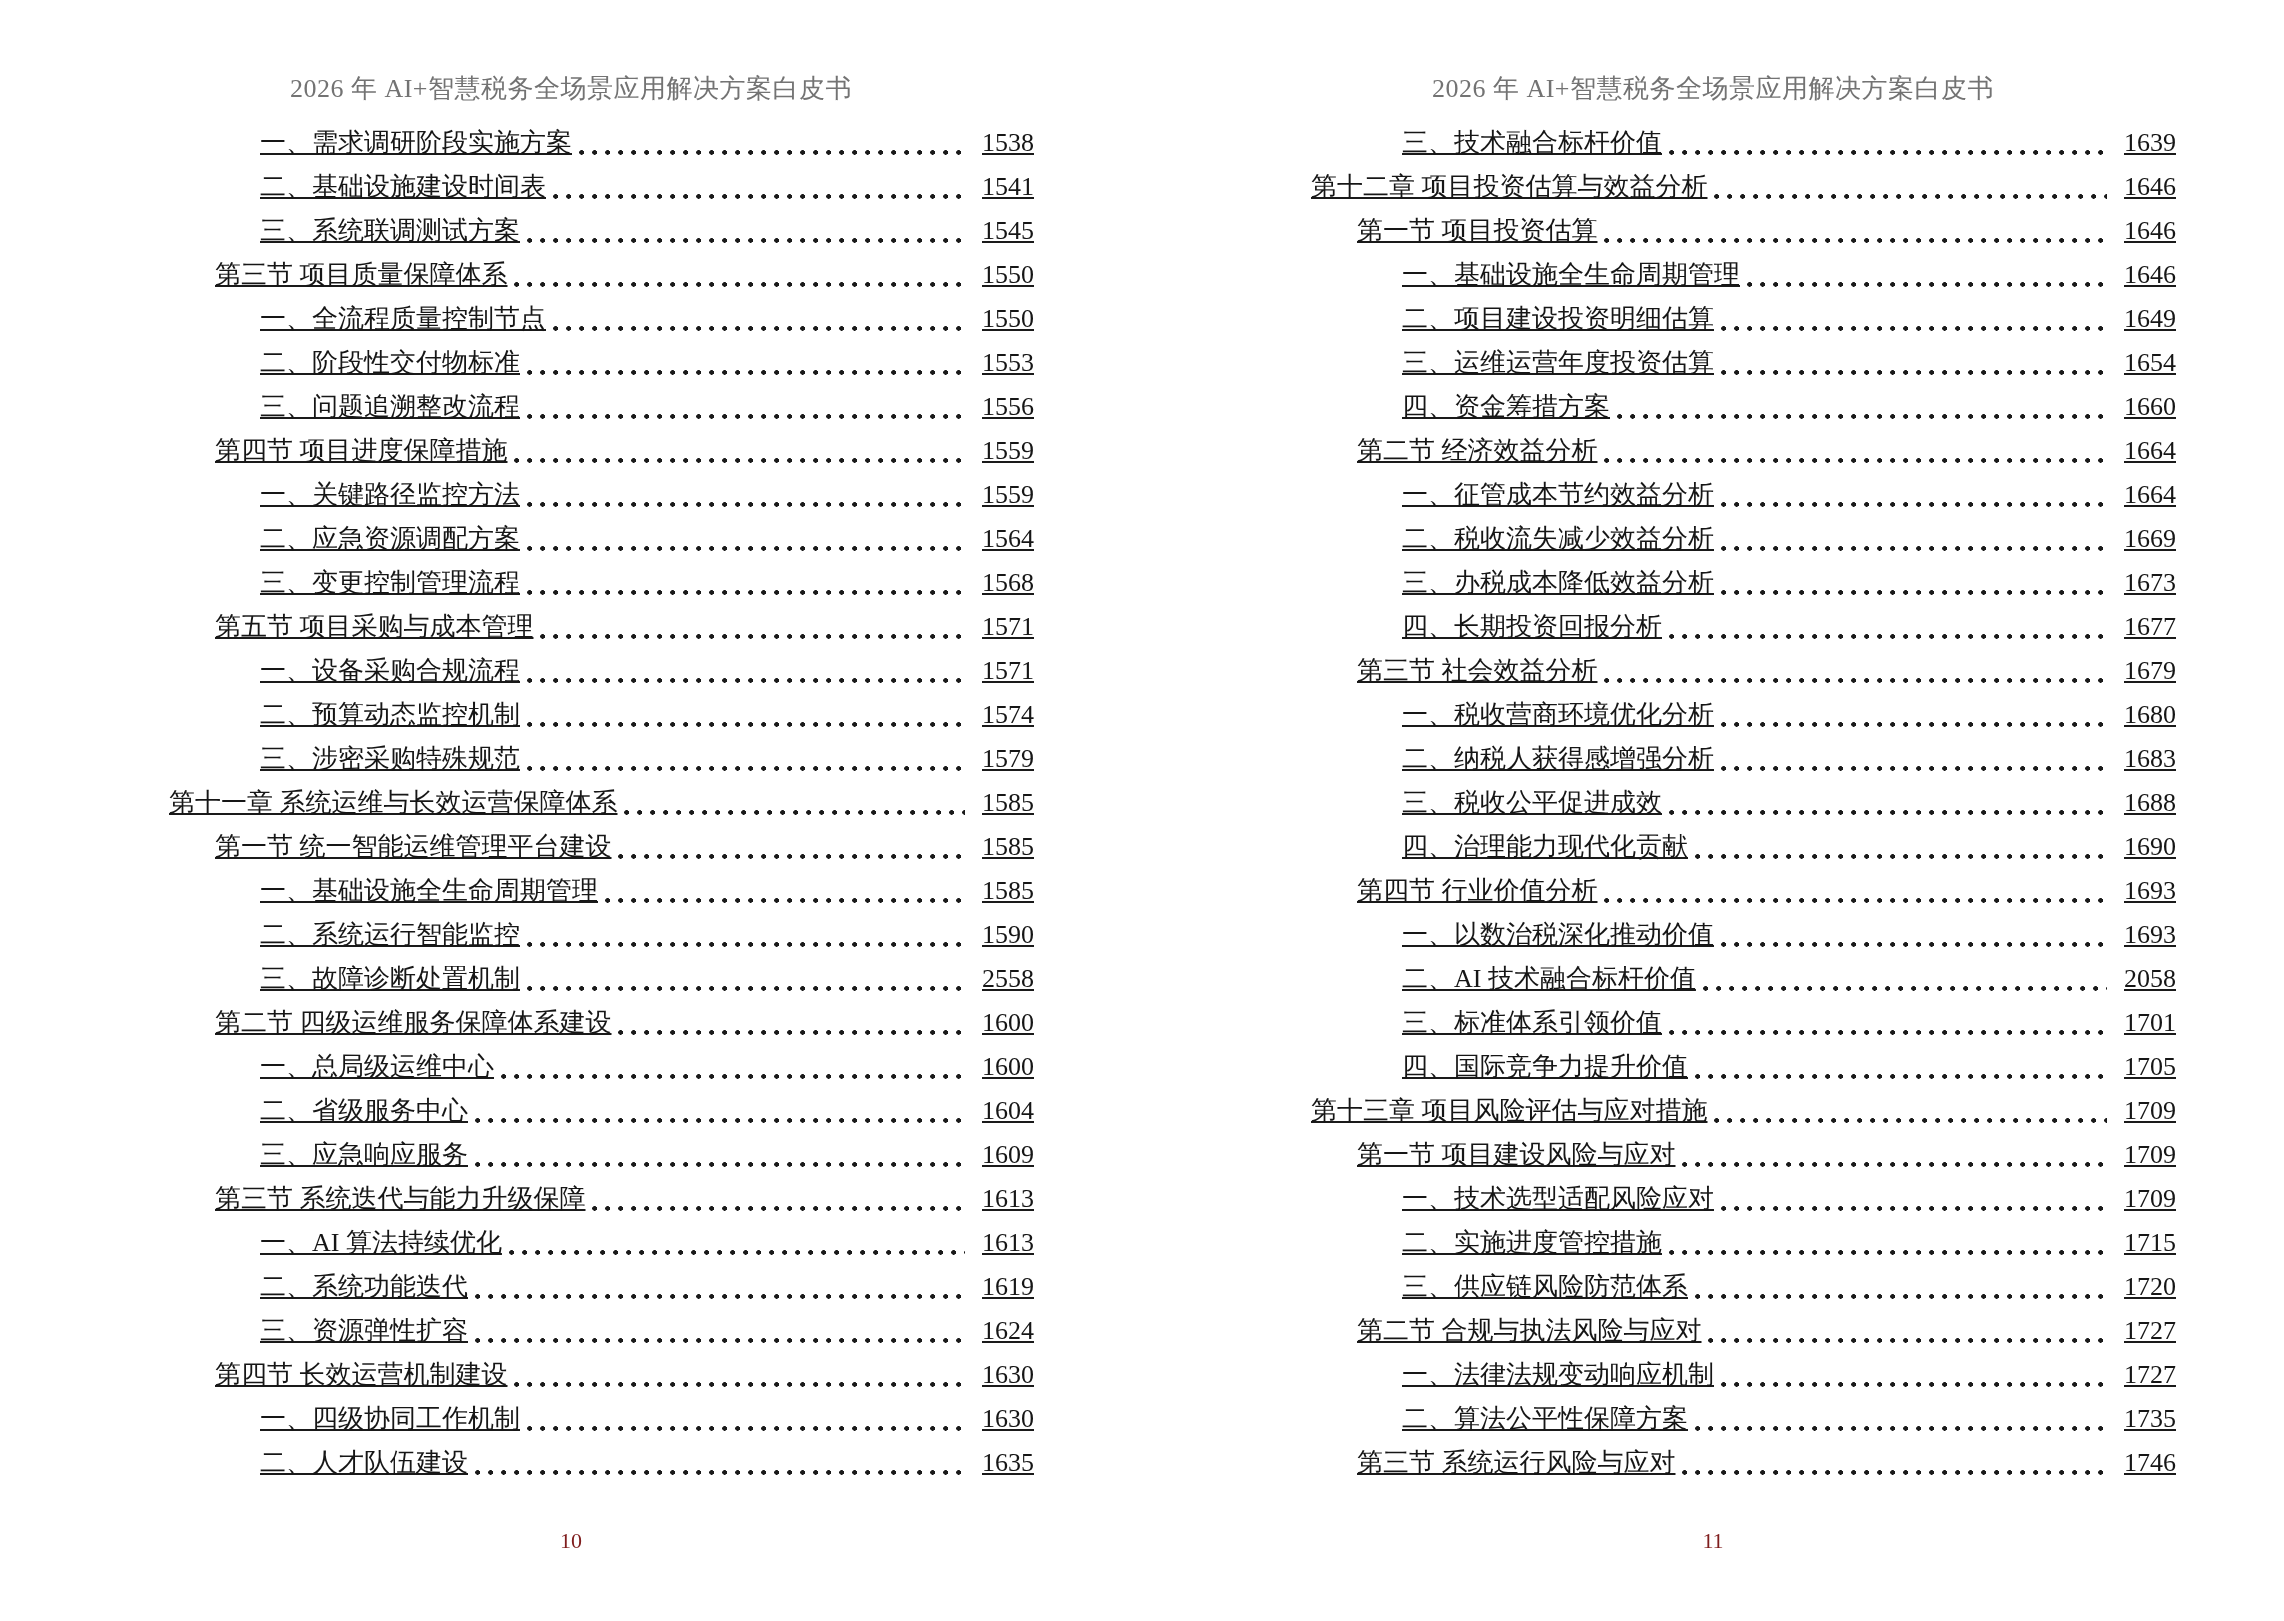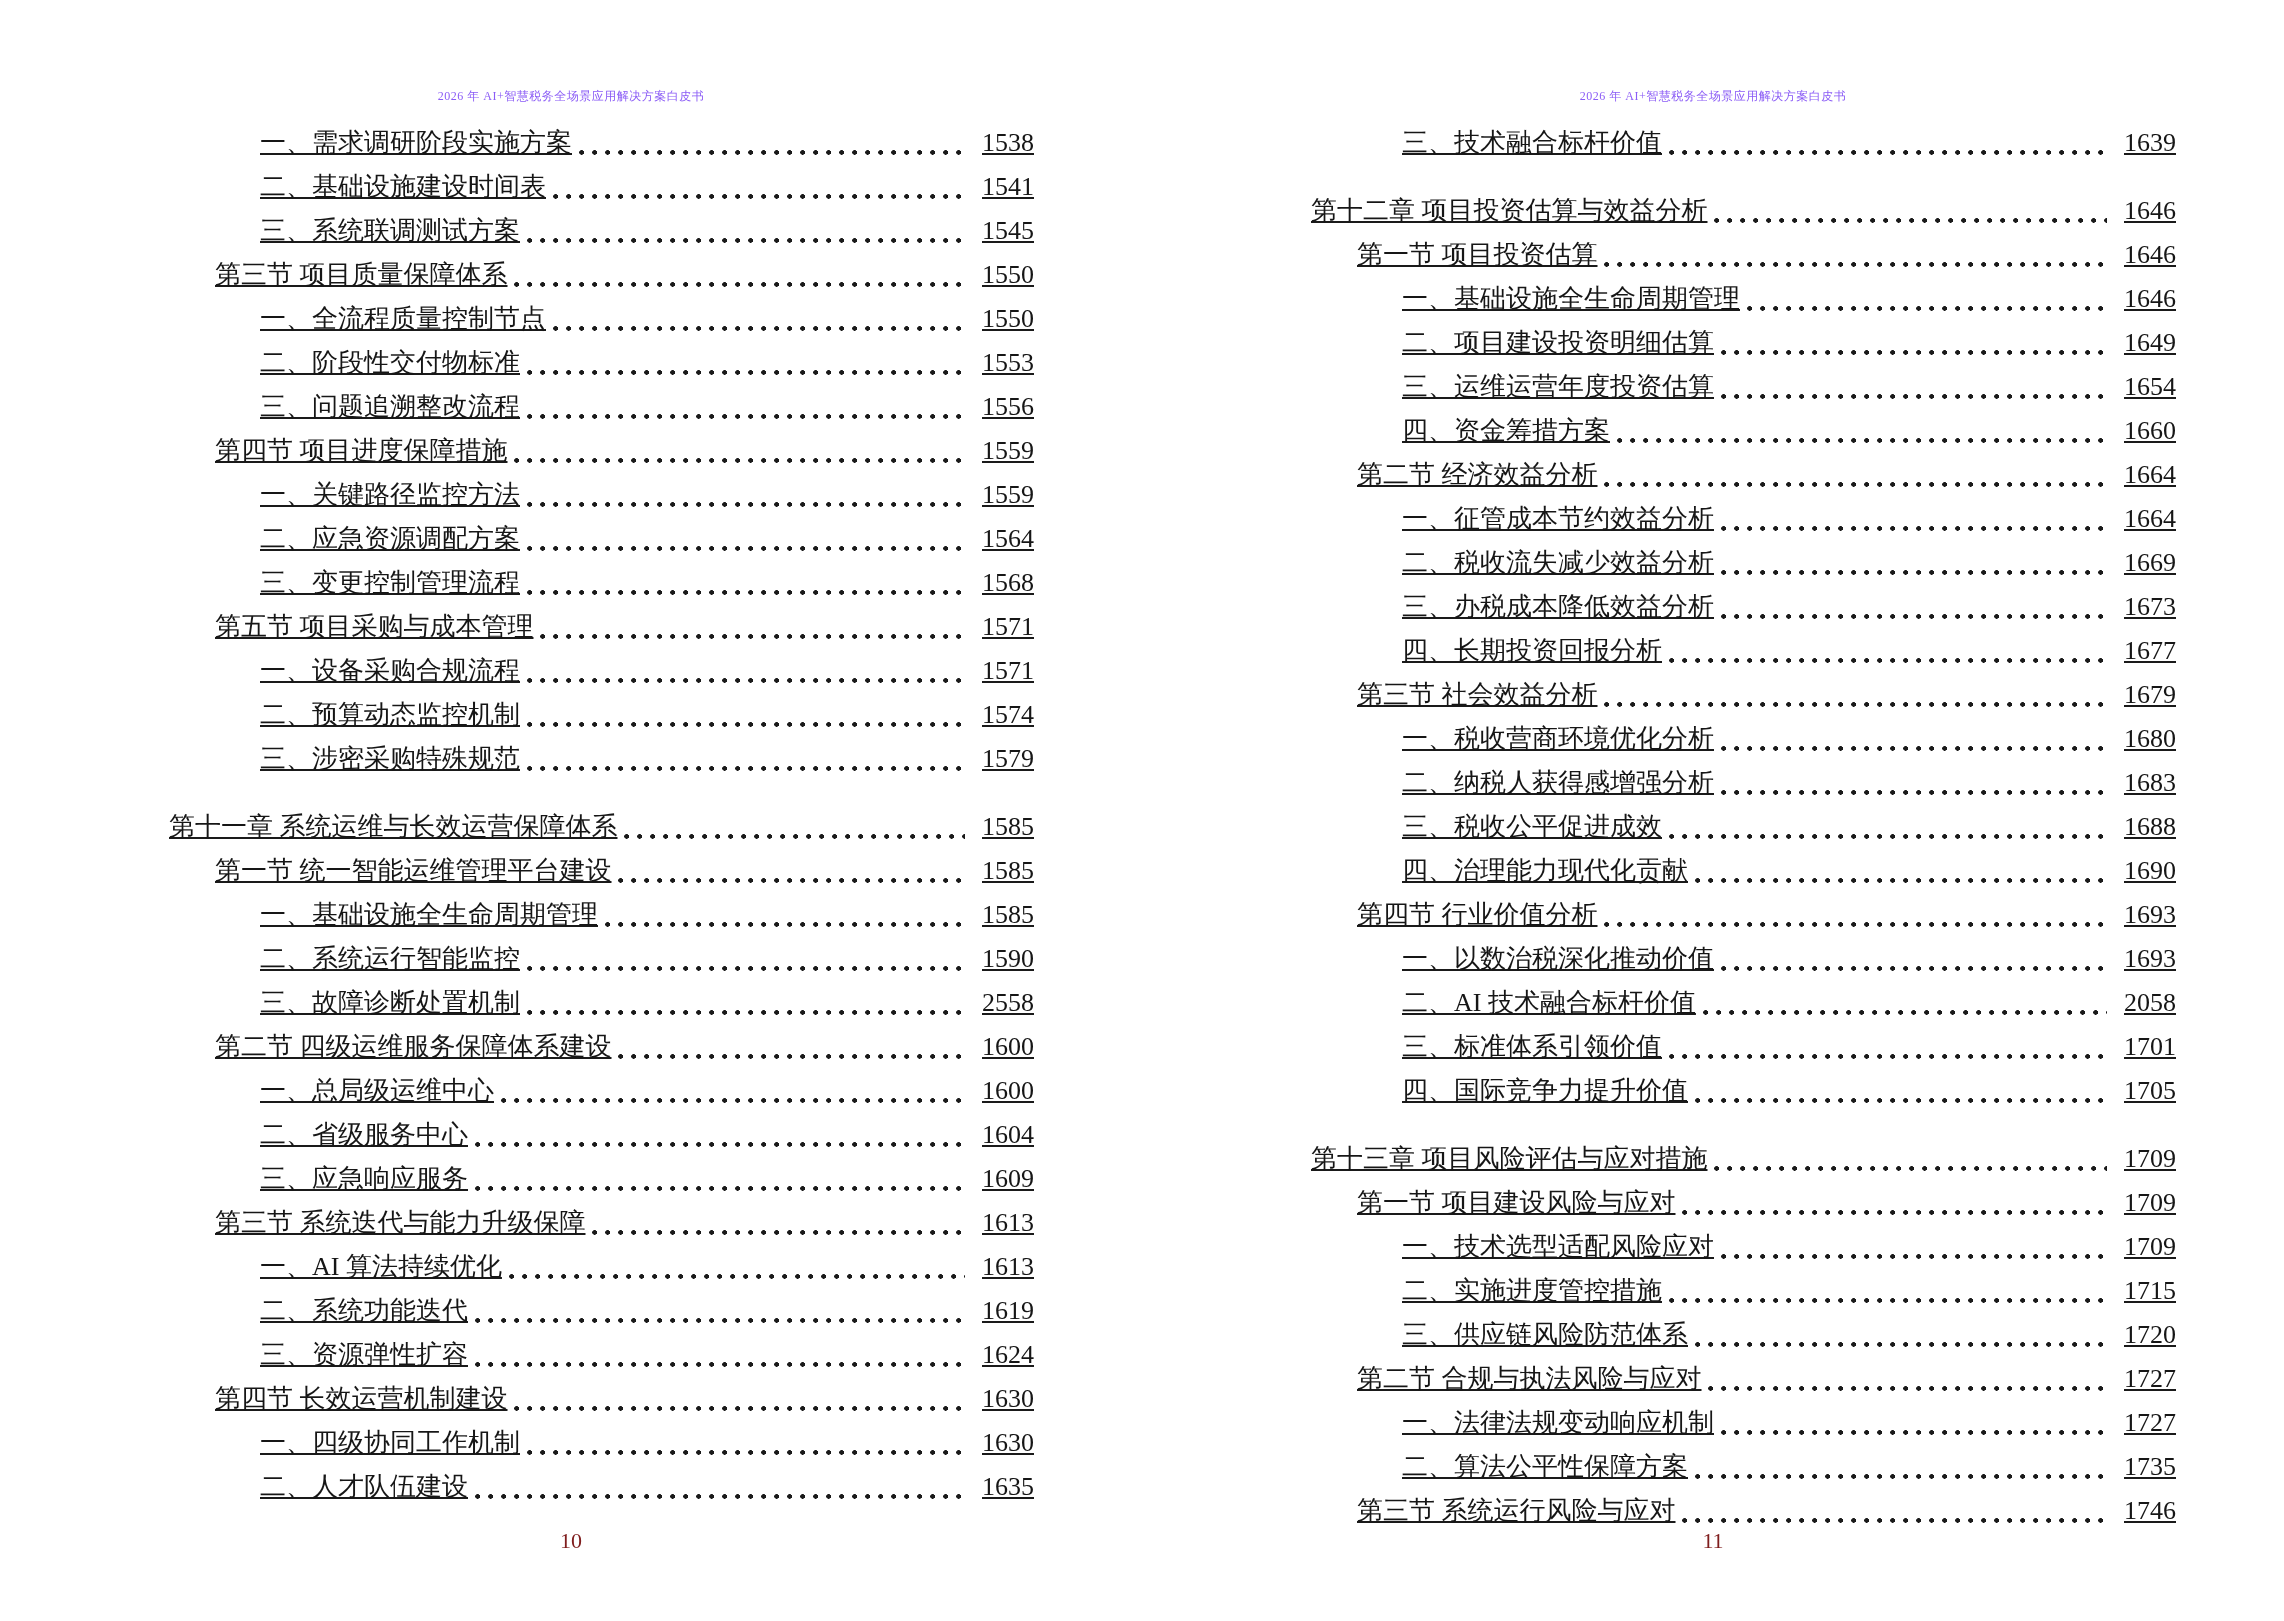--- a/index.html
+++ b/index.html
@@ -24,44 +24,43 @@
     width: 1142px;
     height: 1622px;
     background: #ffffff;
   }
   .running-header {
     position: absolute;
     top: 73px;
     left: 0;
     right: 0;
     text-align: center;
-    font-size: 12px;
+    font-size: 26px;
     line-height: 1.2;
     letter-spacing: 0.5px;
-    color: #8b5cf6;
+    color: #737373;
     white-space: nowrap;
-    margin-top: 16px;
   }
   .toc {
     position: absolute;
     top: 121px;
     left: 169px;
     right: 108px;
     text-decoration: underline;
   }
   .toc-row {
     display: flex;
     align-items: stretch;
     font-size: 26px;
     line-height: 44px;
     height: 44px;
     color: #161616;
     white-space: nowrap;
   }
-  .toc-row.level-chapter { padding-left: 0; margin-top: 24px; }
+  .toc-row.level-chapter { padding-left: 0; }
   .toc-row.level-section { padding-left: 46px; }
   .toc-row.level-item    { padding-left: 91px; }
   .toc-title { white-space: nowrap; }
   .dots {
     flex: 1;
     height: 5.3px;
     align-self: flex-end;
     margin: 0 11.6px 10px 6.7px;
     background-image: radial-gradient(circle at 2.6px 2.6px, #1a1a1a 2.2px, rgba(0,0,0,0) 2.6px);
     background-size: 13px 5.3px;

